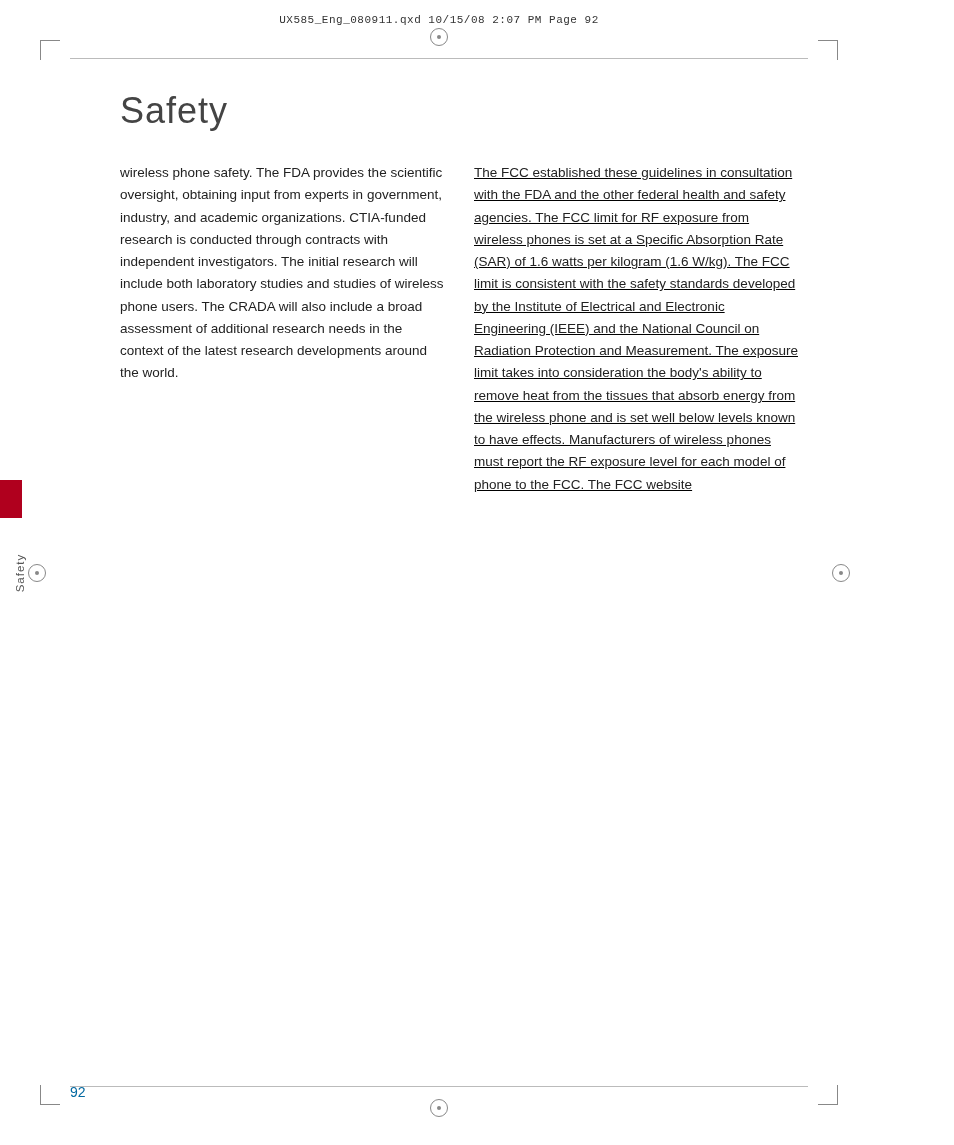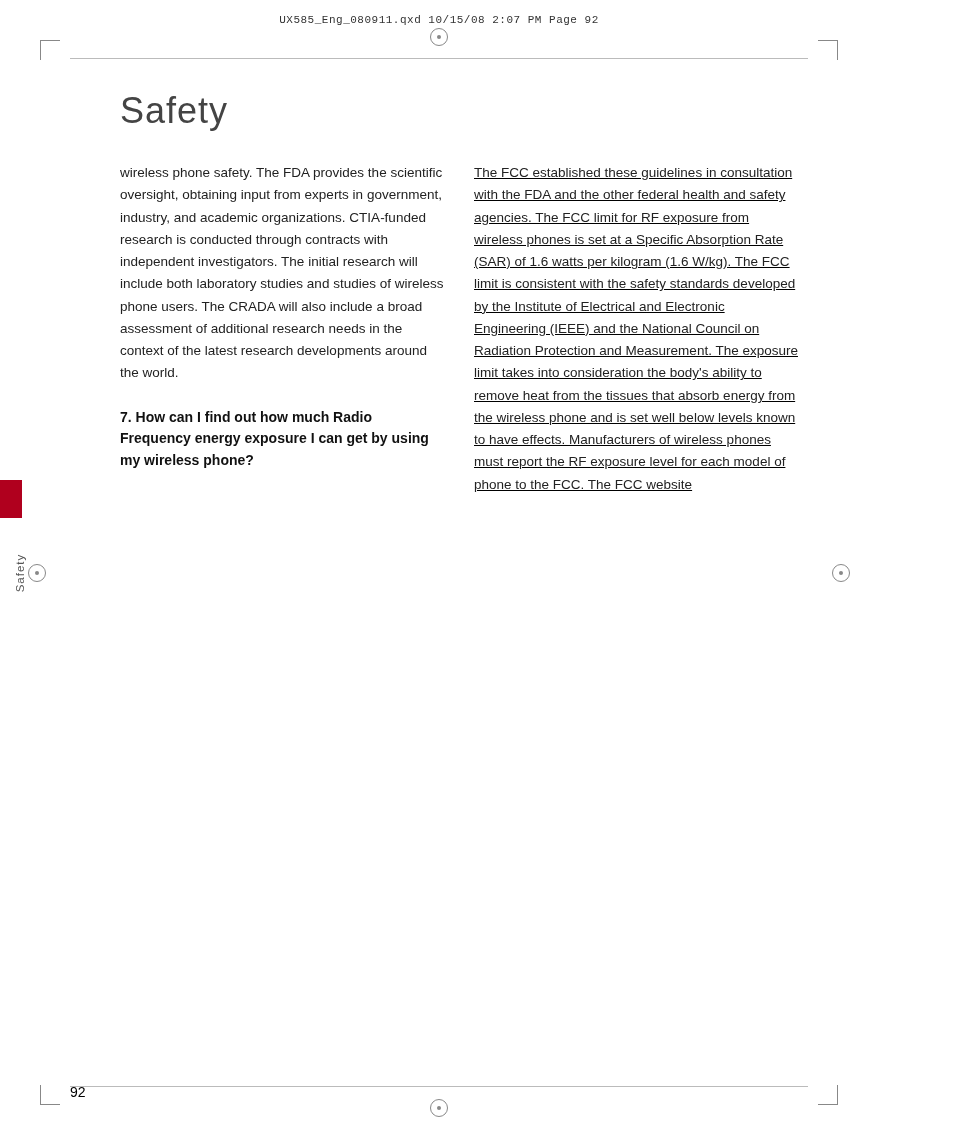--- a/index.html
+++ b/index.html
@@ -198,21 +198,21 @@
       height: 38px;
       background: #b0001e;
     }
 
     
     .page-number {
       position: absolute;
       bottom: 45px;
       left: 70px;
       font-size: 14px;
-      color: #000000;
+      color: #0369a1;
       font-weight: 400;
     }
 
     
     .hr-top {
       position: absolute;
       top: 58px;
       left: 70px;
       right: 70px;
       height: 1px;
@@ -262,21 +262,20 @@
 
   <div class="content-area">
 
     <h1 class="page-title">Safety</h1>
 
     <div class="two-column">
 
       <div class="left-column">
         <p class="body-text">wireless phone safety. The FDA provides the scientific oversight, obtaining input from experts in government, industry, and academic organizations. CTIA-funded research is conducted through contracts with independent investigators. The initial research will include both laboratory studies and studies of wireless phone users. The CRADA will also include a broad assessment of additional research needs in the context of the latest research developments around the world.</p>
 
-        <p class="question-heading">7.  How can I find out how much Radio Frequency energy exposure I can get by using my wireless phone?</p>
 
       </div>
 
       <div class="right-column">
         <p class="body-text">The FCC established these guidelines in consultation with the FDA and the other federal health and safety agencies. The FCC limit for RF exposure from wireless phones is set at a Specific Absorption Rate (SAR) of 1.6 watts per kilogram (1.6 W/kg). The FCC limit is consistent with the safety standards developed by the Institute of Electrical and Electronic Engineering (IEEE) and the National Council on Radiation Protection and Measurement. The exposure limit takes into consideration the body's ability to remove heat from the tissues that absorb energy from the wireless phone and is set well below levels known to have effects. Manufacturers of wireless phones must report the RF exposure level for each model of phone to the FCC. The FCC website</p>
       </div>
 
     </div>
   </div>
 

